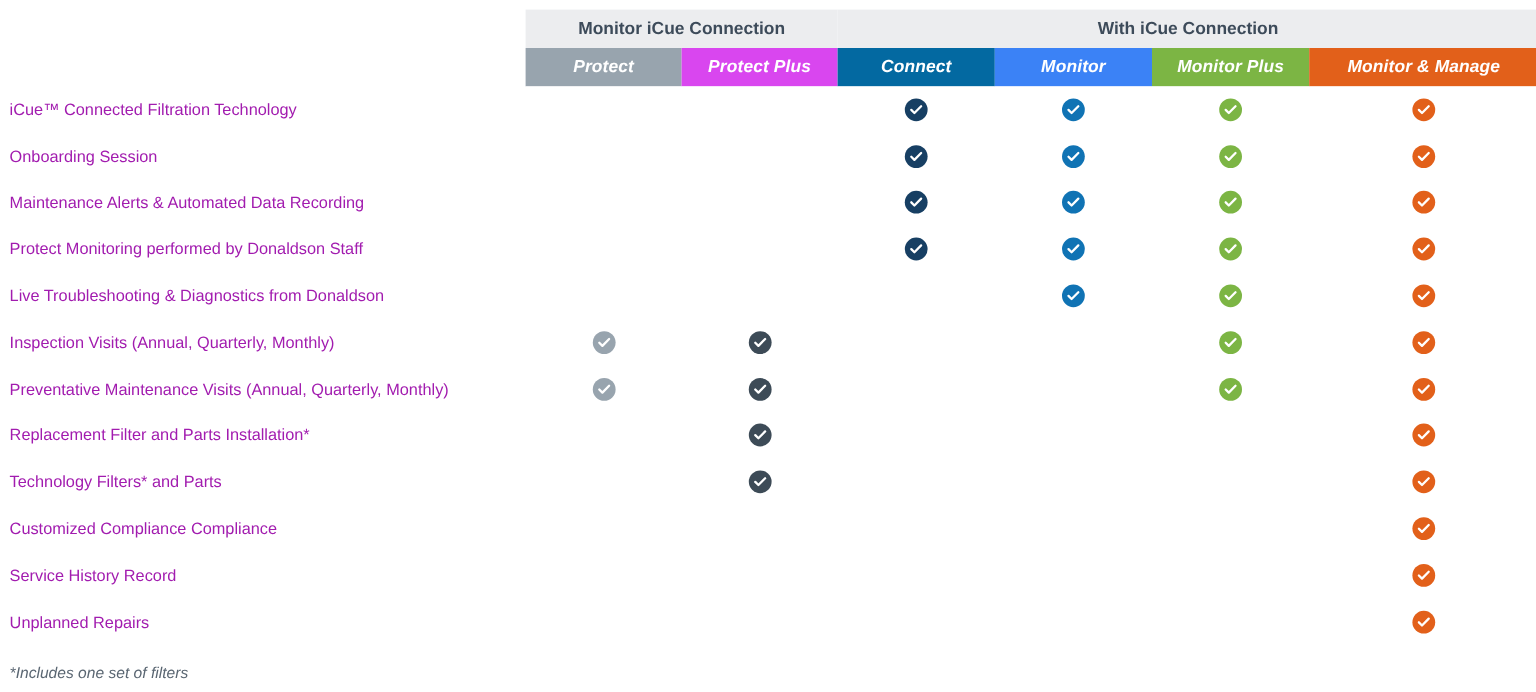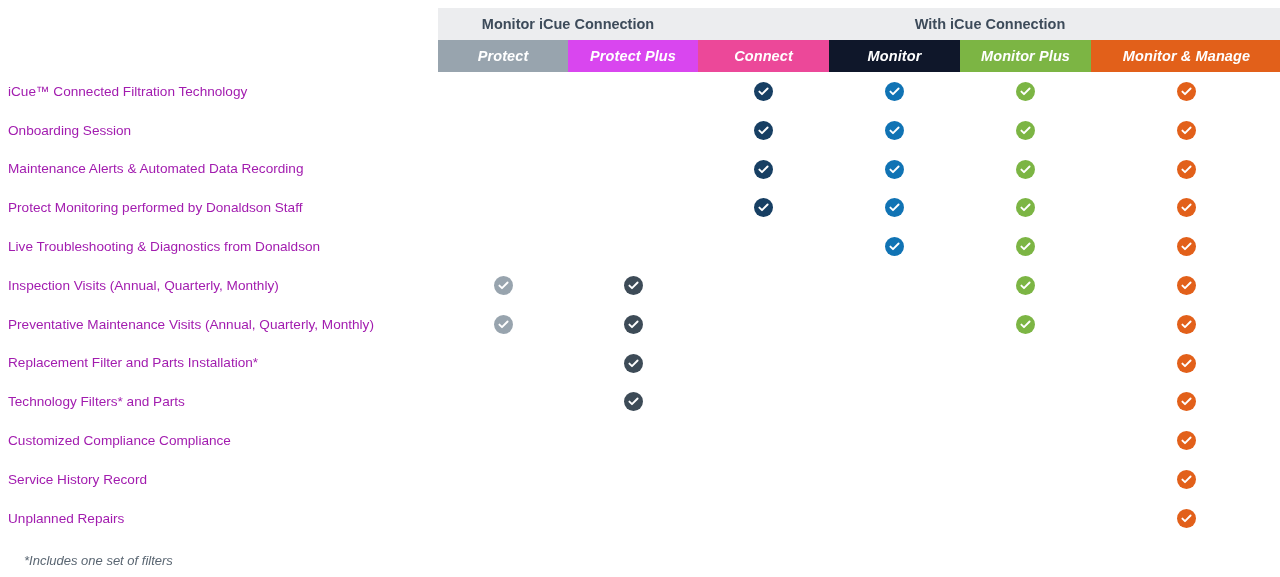--- a/index.html
+++ b/index.html
@@ -70,22 +70,22 @@
     vertical-align: middle;
     text-align: center;
     font-size: 14.5px;
     font-weight: bold;
     color: #ffffff;
     letter-spacing: 0.1px;
     font-style: italic;
   }
   .plan-protect  { background: #98a4ae; }
   .plan-pplus    { background: #d946ef; }
-  .plan-connect  { background: #ec4899; }
-  .plan-monitor  { background: #0f172a; }
+  .plan-connect  { background: #0369a1; }
+  .plan-monitor  { background: #3b82f6; }
   .plan-mplus    { background: #7cb544; }
   .plan-mmanage  { background: #e2601a; }
 
   
   .feature-cell {
     height: 38.8px;
     font-size: 13.6px;
     color: #a21caf;
     padding-left: 14px;
     vertical-align: middle;
@@ -115,21 +115,21 @@
     height: 19px;
     border-radius: 50%;
     position: relative;
     vertical-align: middle;
   }
   .check svg { position: absolute; left: 3px; top: 3px; }
 
   
   #footnote {
     position: absolute;
-    left: 24px;
+    left: 8px;
     top: 553px;
     font-size: 13px;
     font-style: italic;
     color: #5a6672;
   }
 </style>
 </head>
 <body>
 
 <div id="page-title">Service Plans</div>

